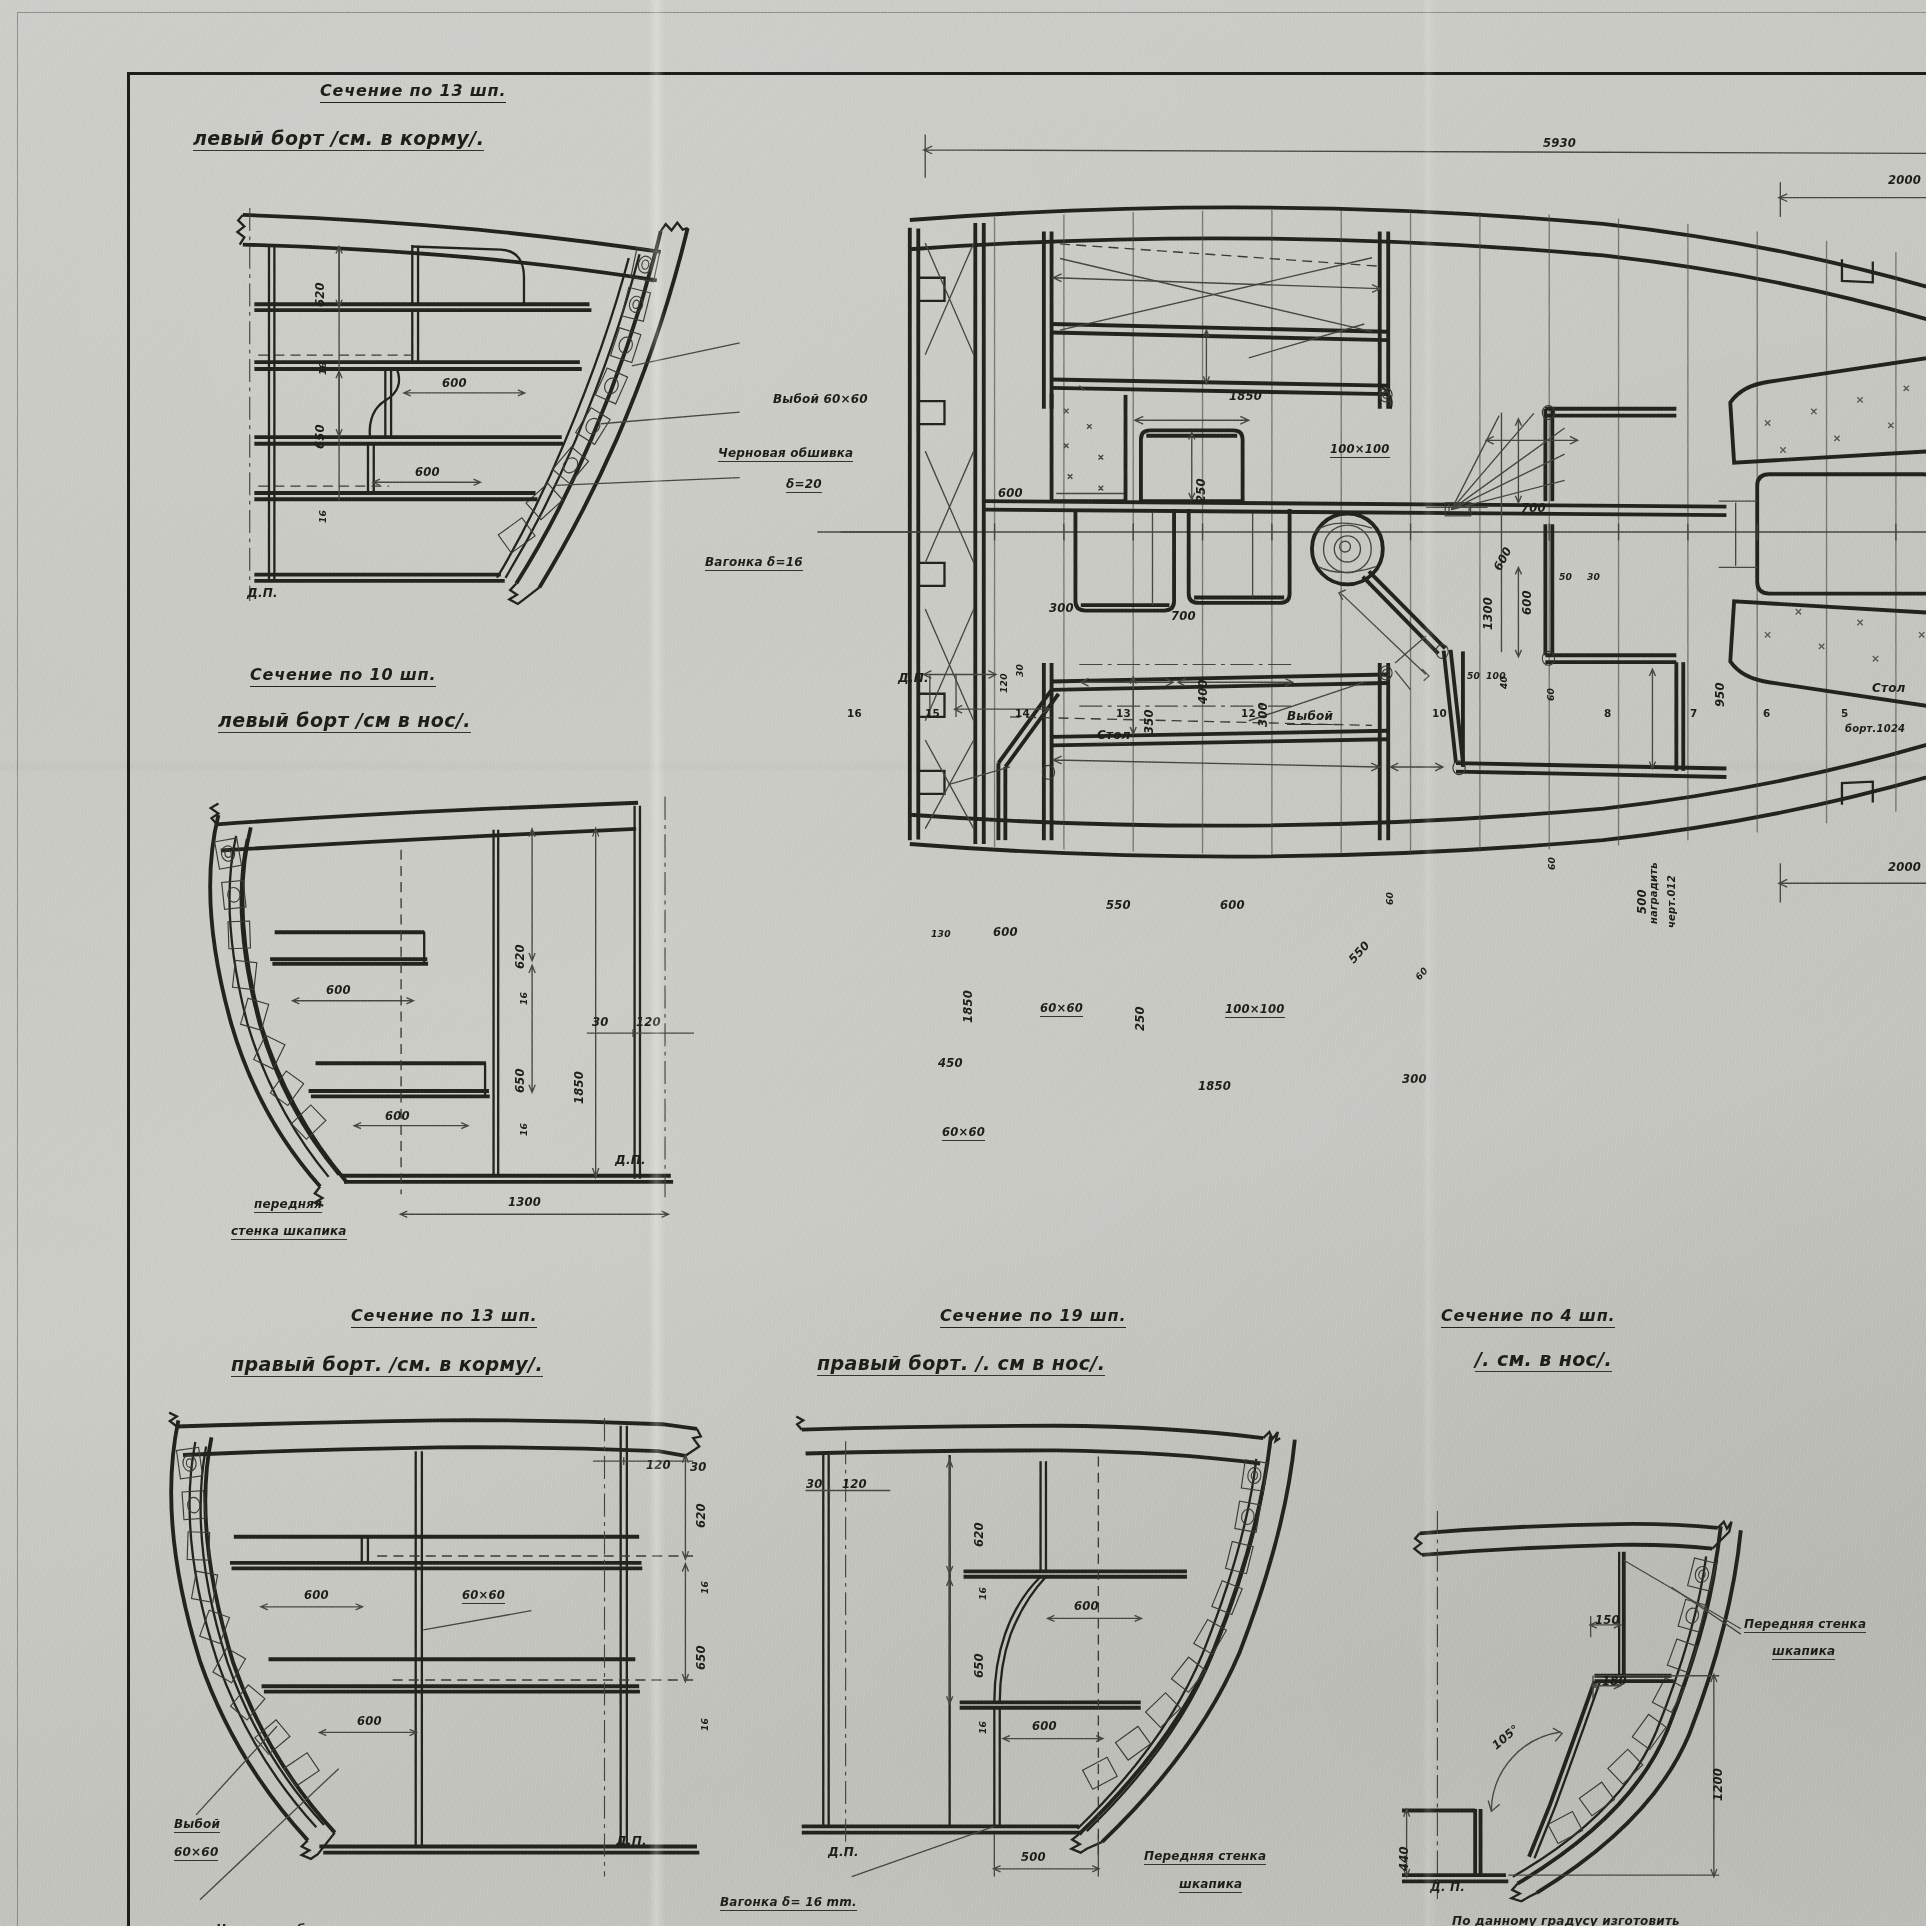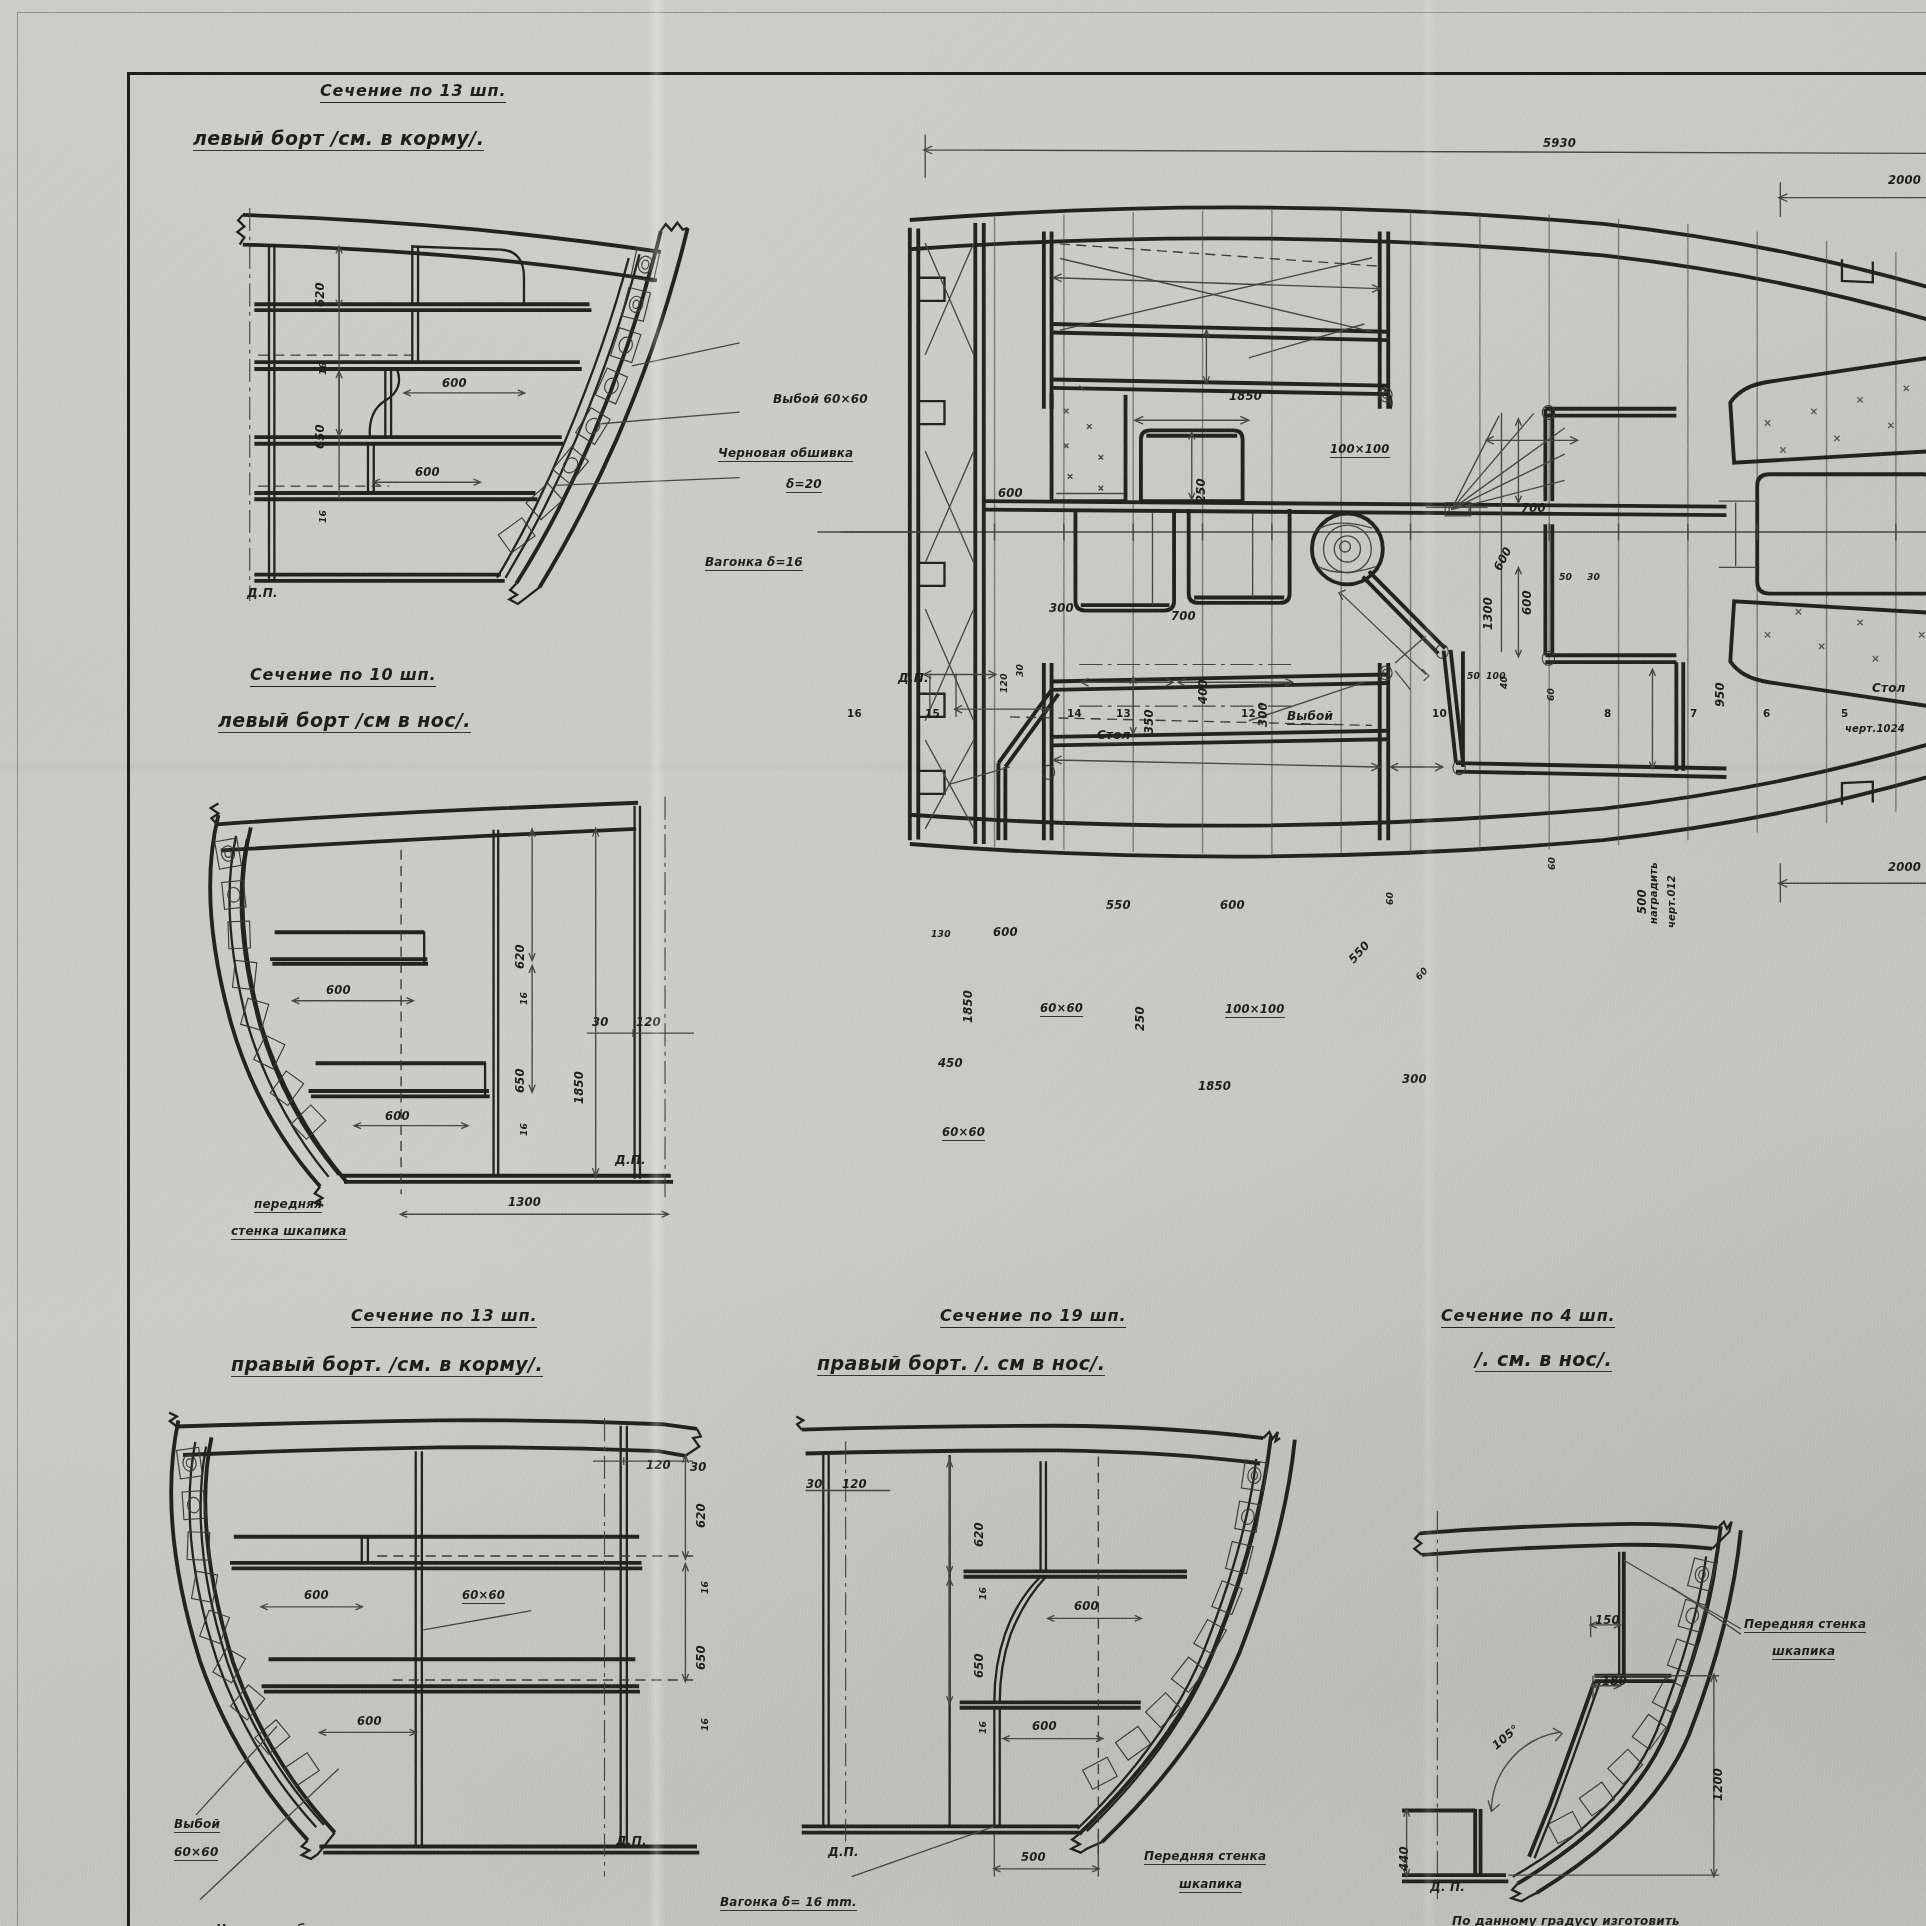--- a/index.html
+++ b/index.html
@@ -819,33 +819,33 @@
     </svg>
 
     <div class="t dim" style="left:1543px;top:136px;">5930</div>
     <div class="t dim" style="left:1888px;top:173px;">2000</div>
     <div class="t dim" style="left:1888px;top:860px;">2000</div>
 
     <div class="t lbl" style="left:898px;top:671px;">Д.П.</div>
 
     <div class="t num" style="left:847px;top:707px;">16</div>
     <div class="t num" style="left:925px;top:707px;">15</div>
-    <div class="t num" style="left:1067px;top:707px;">14</div>
+    <div class="t num" style="left:1015px;top:707px;">14</div>
     <div class="t num" style="left:1116px;top:707px;">13</div>
     <div class="t num" style="left:1241px;top:707px;">12</div>
     <div class="t num" style="left:1432px;top:707px;">10</div>
     <div class="t num" style="left:1604px;top:707px;">8</div>
     <div class="t num" style="left:1690px;top:707px;">7</div>
     <div class="t num" style="left:1763px;top:707px;">6</div>
     <div class="t num" style="left:1841px;top:707px;">5</div>
 
     <div class="t lbl ul2" style="left:1097px;top:728px;">Стол</div>
     <div class="t lbl ul2" style="left:1287px;top:709px;">Выбой</div>
     <div class="t lbl" style="left:1872px;top:681px;">Стол</div>
-    <div class="t lbls" style="left:1845px;top:723px;">черт.1024</div>
+    <div class="t lbls" style="left:1845px;top:723px;">борт.1024</div>
     <div class="t lbls rot90" style="left:1659px;top:913px;">наградить</div>
     <div class="t lbls rot90" style="left:1677px;top:917px;">черт.012</div>
 
     <div class="t dim" style="left:1229px;top:389px;">1850</div>
     <div class="t dim rot90" style="left:1208px;top:489px;">250</div>
     <div class="t dim ul2" style="left:1330px;top:442px;">100×100</div>
     <div class="t dim" style="left:998px;top:486px;">600</div>
     <div class="t dim" style="left:1049px;top:601px;">300</div>
     <div class="t dim" style="left:1171px;top:609px;">700</div>
     <div class="t dim rot90" style="left:1210px;top:690px;">400</div>

